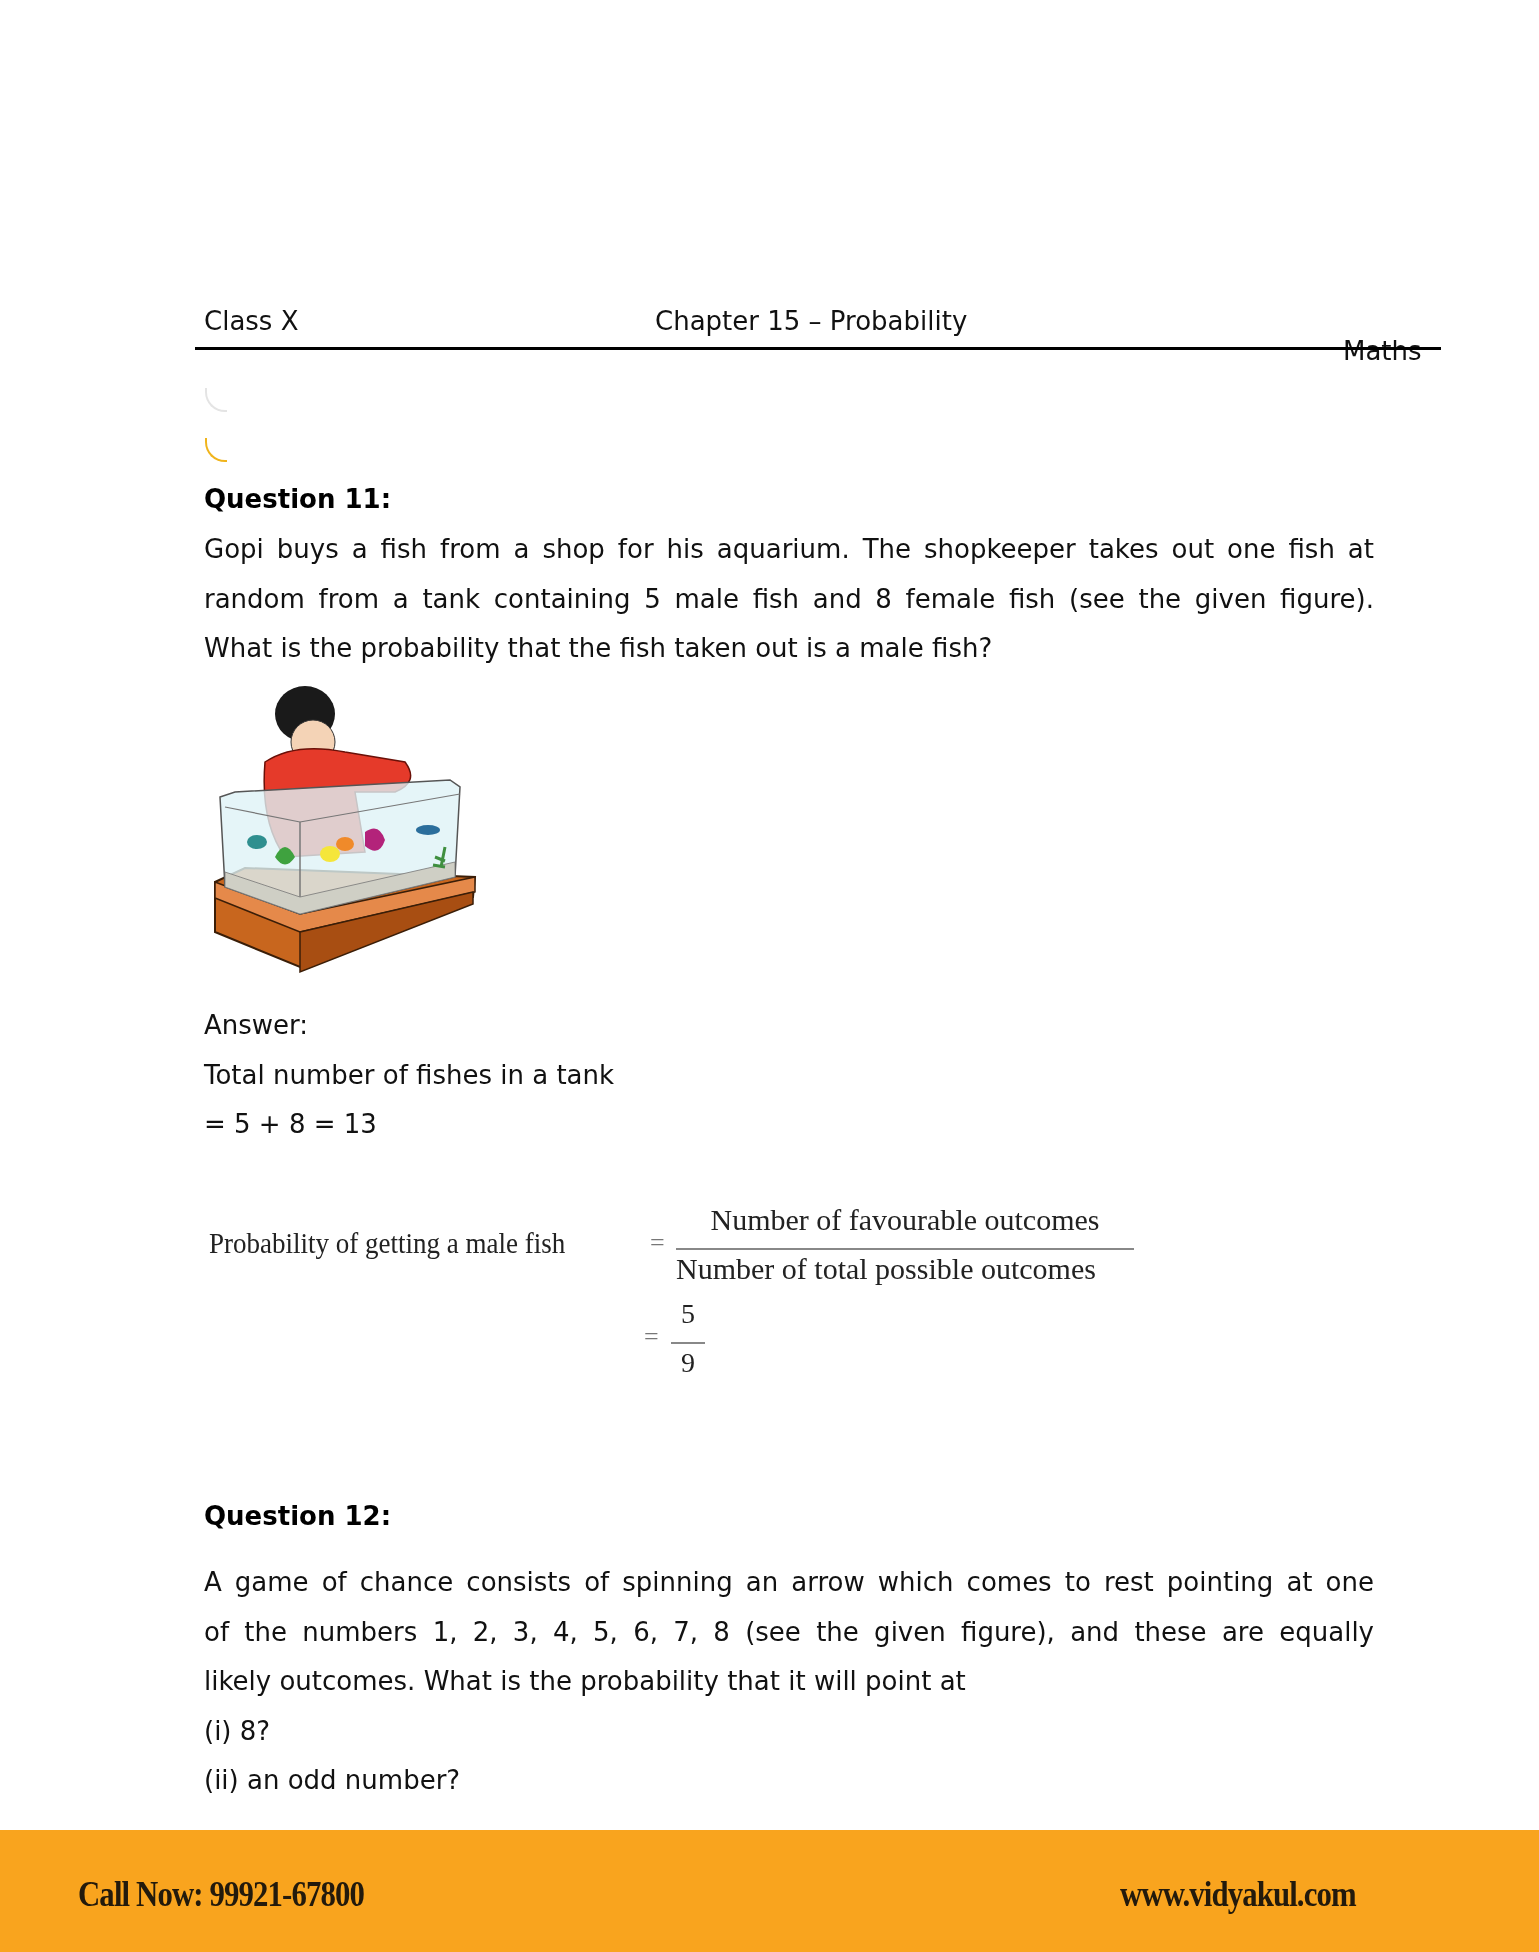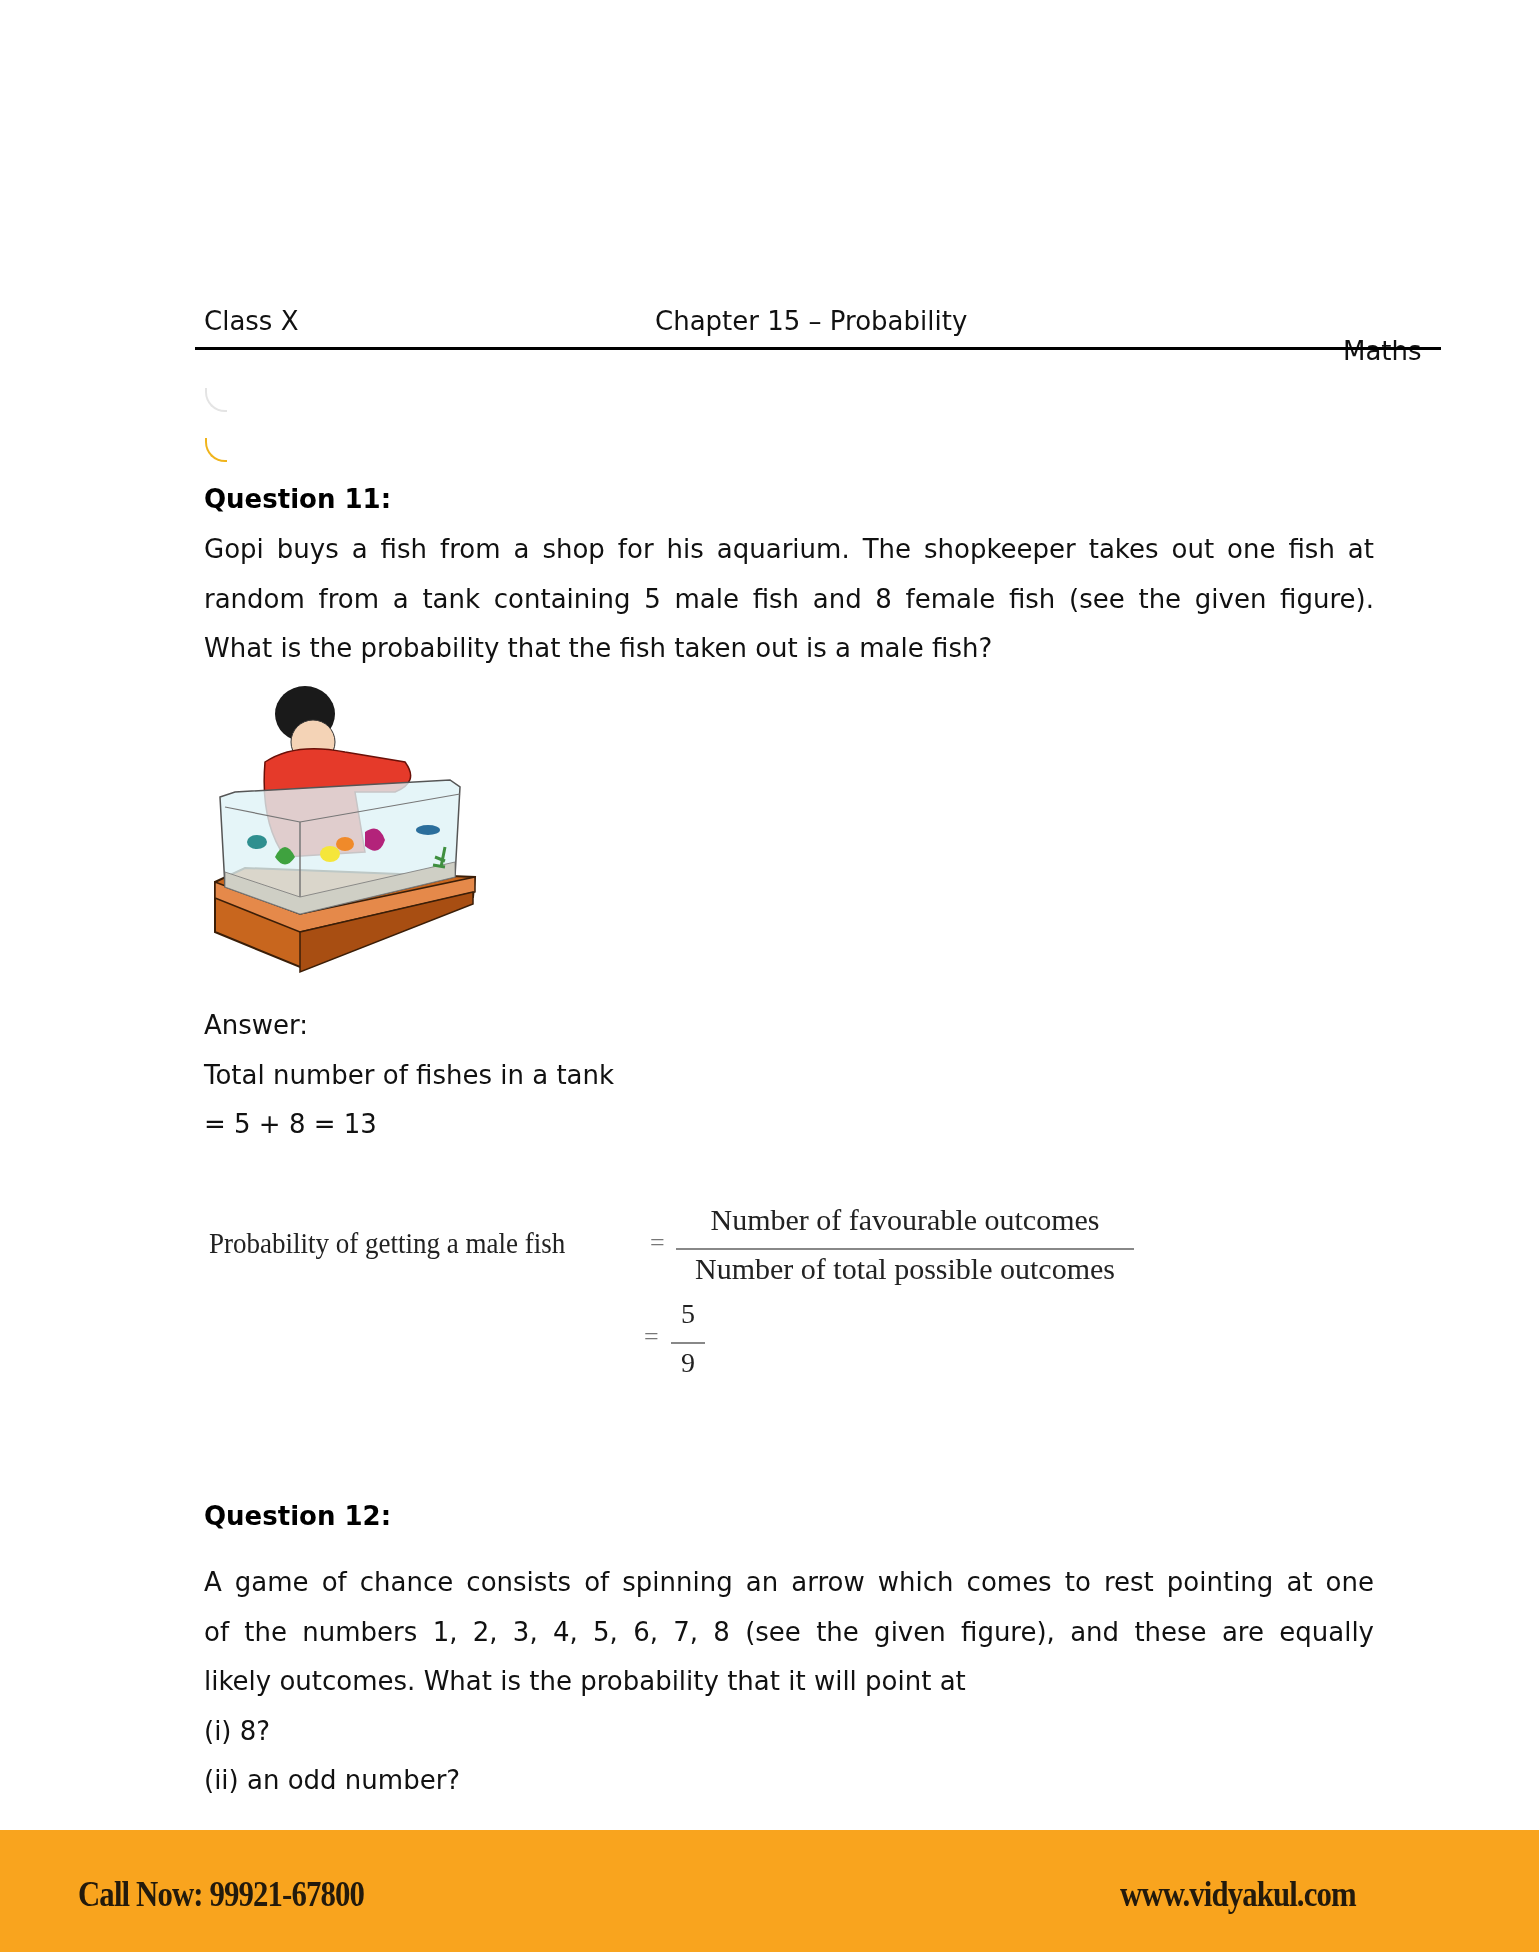--- a/index.html
+++ b/index.html
@@ -75,21 +75,21 @@
 <div class="abs para" style="top:1001px;">
   <span class="line">Answer:</span>
   <span class="line">Total number of fishes in a tank</span>
   <span class="line">= 5 + 8 = 13</span>
 </div>
 
 <div class="abs serif" style="left:209px; top:1226px; font-size:30px; white-space:nowrap; transform:scaleX(0.9); transform-origin:left top;">Probability of getting a male fish</div>
 <div class="abs serif" style="left:650px; top:1228px; font-size:26px; color:#777;">=</div>
 <div class="abs serif" style="left:676px; top:1203px; width:458px; text-align:center; font-size:30px; white-space:nowrap;">Number of favourable outcomes</div>
 <div class="abs fbar" style="left:676px; top:1248px; width:458px;"></div>
-<div class="abs serif" style="left:676px; top:1252px; width:458px; text-align:center; font-size:30px; white-space:nowrap;">Number of total possible outcomes</div>
+<div class="abs serif" style="left:676px; top:1252px; width:458px; text-align:left; font-size:30px; white-space:nowrap;">Number of total possible outcomes</div>
 
 <div class="abs serif" style="left:644px; top:1322px; font-size:26px; color:#777;">=</div>
 <div class="abs serif" style="left:670px; top:1298px; width:36px; text-align:center; font-size:28px;">5</div>
 <div class="abs fbar" style="left:671px; top:1342px; width:34px;"></div>
 <div class="abs serif" style="left:670px; top:1347px; width:36px; text-align:center; font-size:28px;">9</div>
 
 <div class="abs qlabel" style="top:1501px;">Question 12:</div>
 <div class="abs para" style="top:1558px;">
   <span class="line just">A game of chance consists of spinning an arrow which comes to rest pointing at one</span>
   <span class="line just">of the numbers 1, 2, 3, 4, 5, 6, 7, 8 (see the given figure), and these are equally</span>

